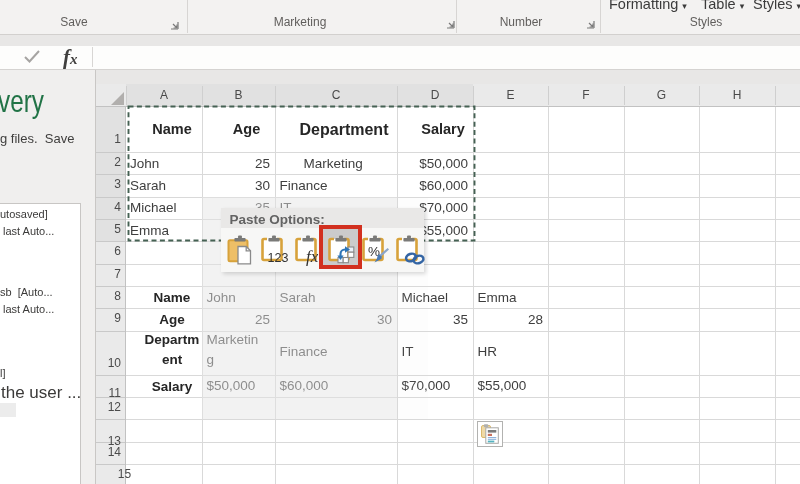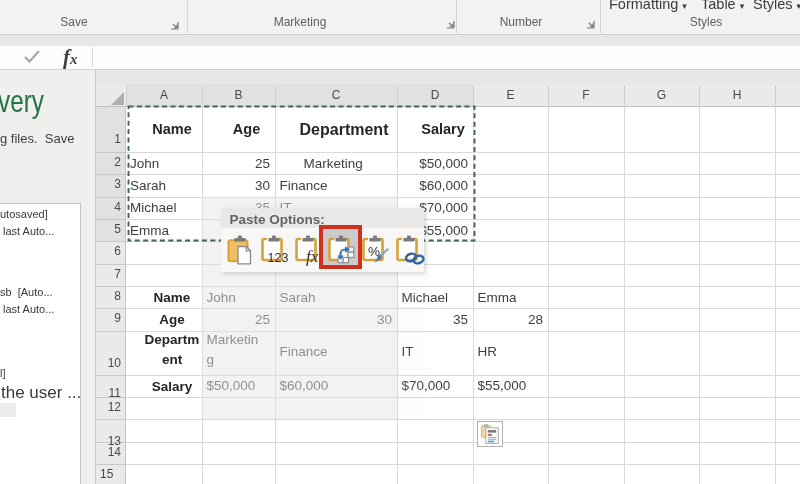--- a/index.html
+++ b/index.html
@@ -143,21 +143,21 @@
 <div class="hd" style="left:96px;top:222px;width:25px;text-align:right;">5</div>
 <div class="hd" style="left:96px;top:244px;width:25px;text-align:right;">6</div>
 <div class="hd" style="left:96px;top:267px;width:25px;text-align:right;">7</div>
 <div class="hd" style="left:96px;top:289px;width:25px;text-align:right;">8</div>
 <div class="hd" style="left:96px;top:311px;width:25px;text-align:right;">9</div>
 <div class="hd" style="left:96px;top:356px;width:25px;text-align:right;">10</div>
 <div class="hd" style="left:96px;top:378px;width:25px;text-align:right;margin-top:8px;">11</div>
 <div class="hd" style="left:96px;top:400px;width:25px;text-align:right;">12</div>
 <div class="hd" style="left:96px;top:434px;width:25px;text-align:right;">13</div>
 <div class="hd" style="left:96px;top:445px;width:25px;text-align:right;">14</div>
-<div class="hd" style="left:100px;top:467px;width:25px;text-align:left;">15</div>
+<div class="hd" style="left:112px;top:467px;width:25px;text-align:center;">15</div>
 
 <div class="ct b" style="left:126px;top:122px;width:76px;text-align:center;font-size:14.5px;">Name</div>
 <div class="ct b" style="left:202px;top:122px;width:73px;text-align:center;font-size:14.5px;">Age</div>
 <div class="ct b" style="left:275px;top:122px;width:122px;text-align:center;font-size:16px;">Department</div>
 <div class="ct b" style="left:397px;top:122px;width:76px;text-align:center;font-size:14.5px;">Salary</div>
 
 <div class="ct" style="left:130px;top:155.5px;">John</div>
 <div class="ct" style="left:130px;top:178px;">Sarah</div>
 <div class="ct" style="left:130px;top:200.3px;">Michael</div>
 <div class="ct" style="left:130px;top:222.6px;">Emma</div>

